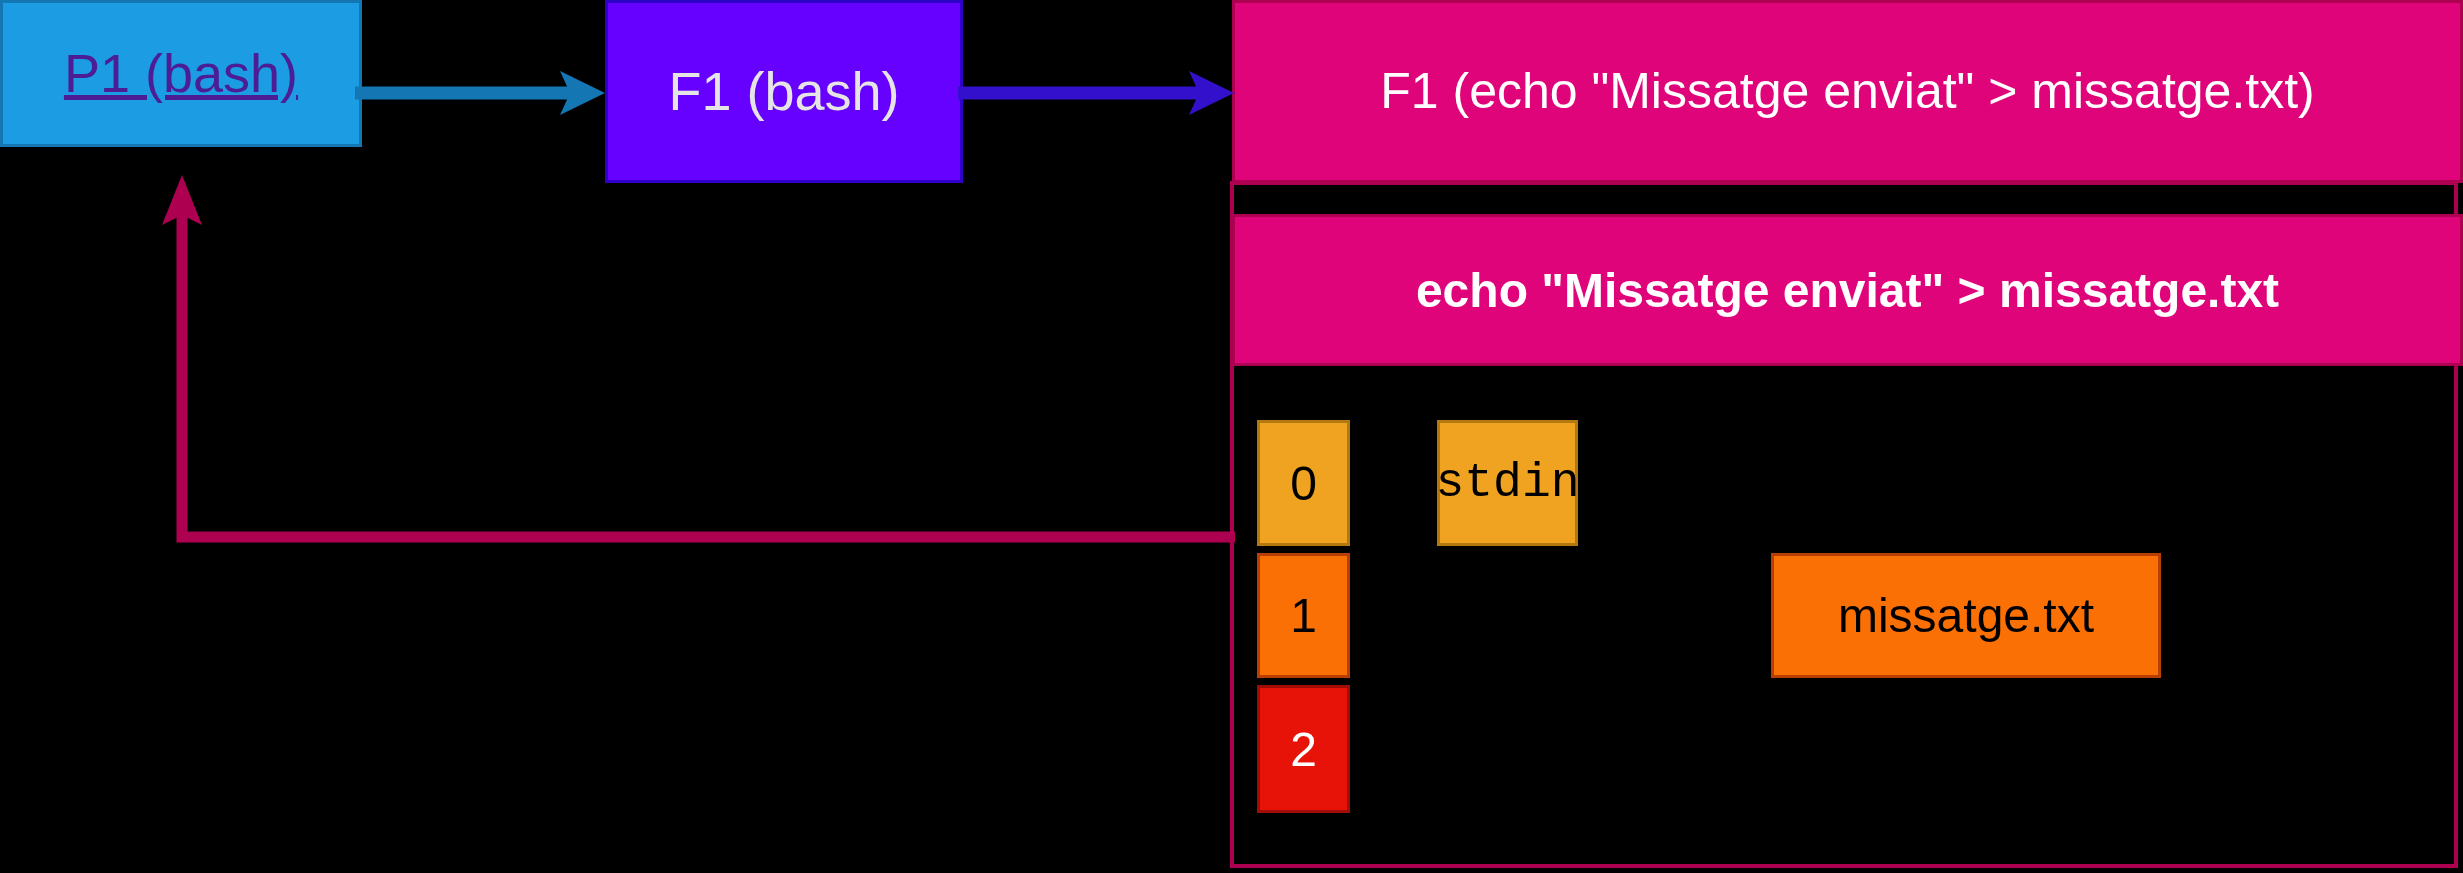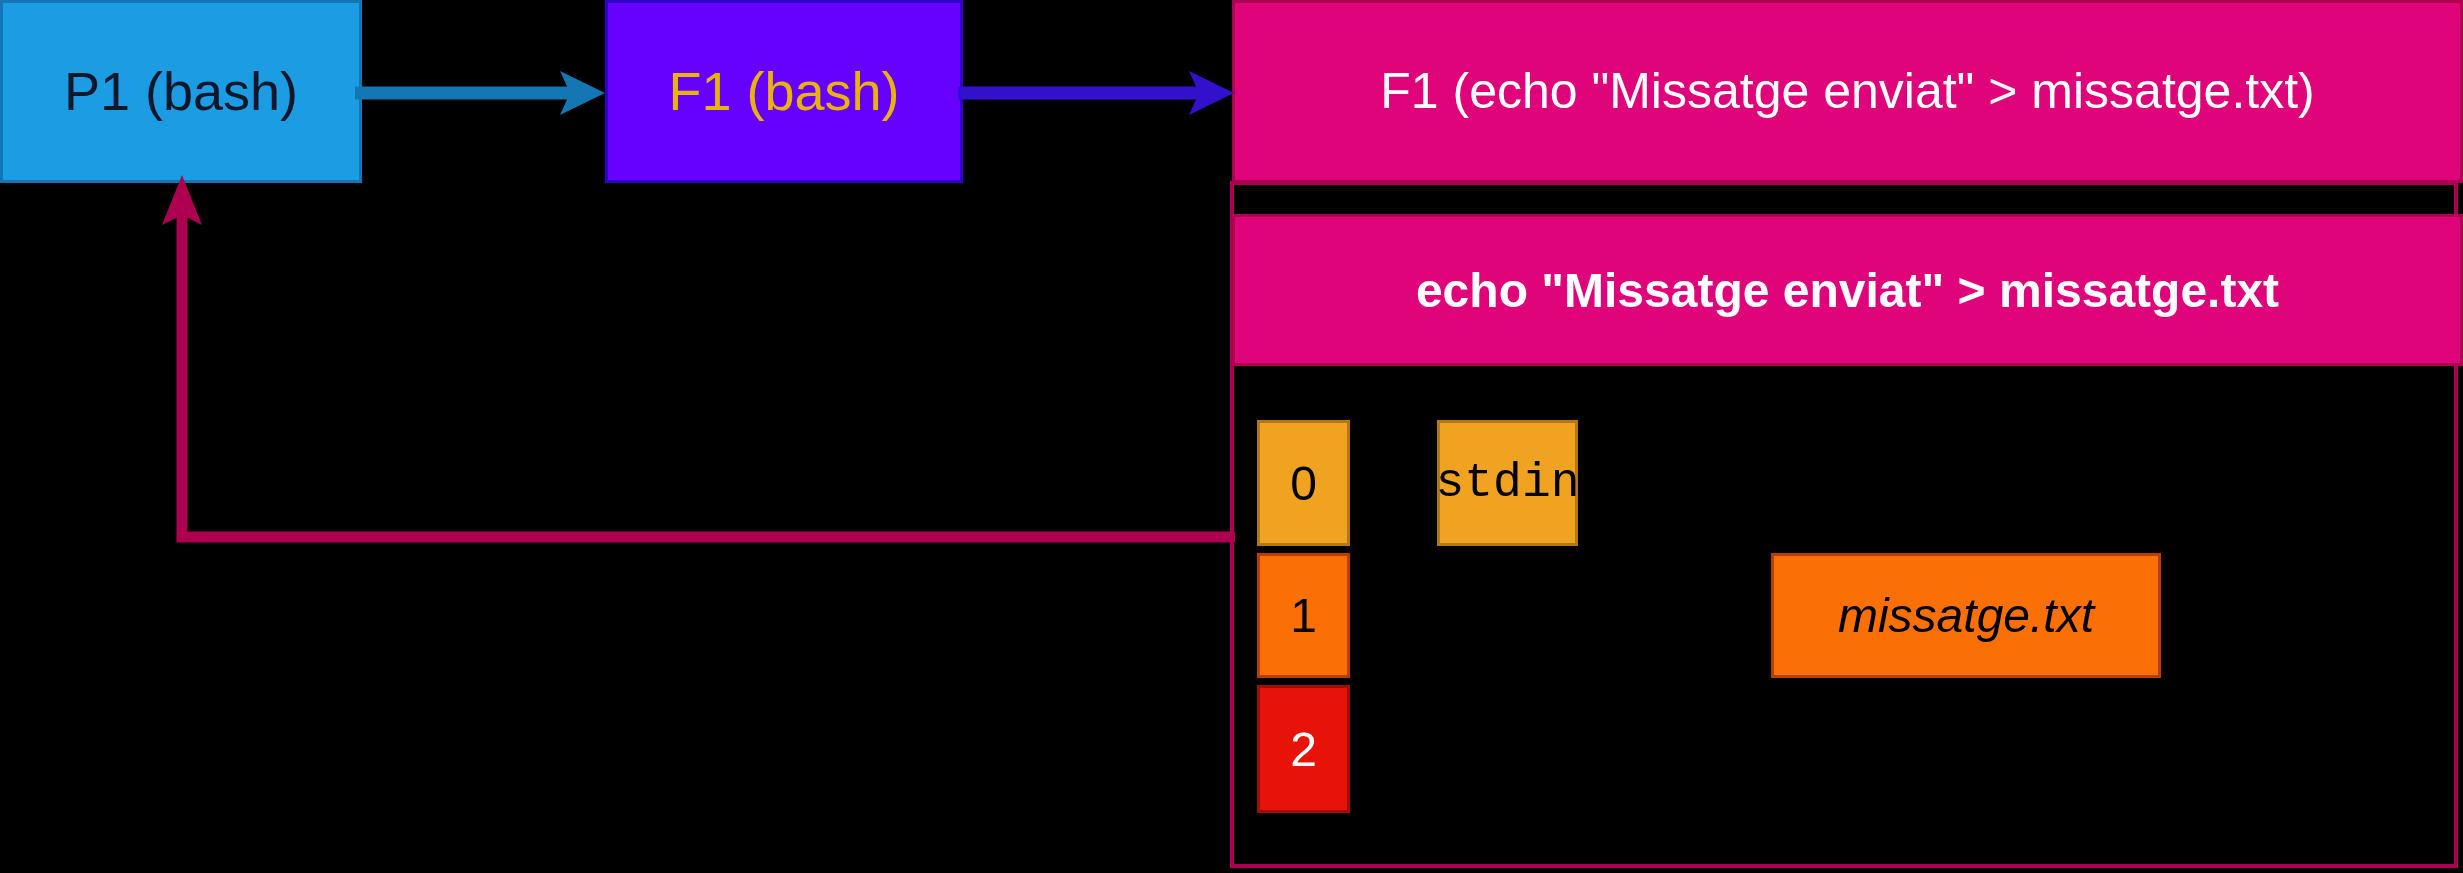--- a/index.html
+++ b/index.html
@@ -26,34 +26,35 @@
     text-align: center;
     line-height: 1.1;
     white-space: nowrap;
   }
 
   
   .node-proc {
     left: 0px;
     top: 0px;
     width: 362px;
-    height: 183px;
+    height: 147px;
     background: #1B9CE3;
     border: 3px solid #1477B4;
-    color: #0f172a;
+    color: #4c1d95;
     font-size: 54px;
+    text-decoration: underline;
   }
   .node-file {
     left: 605px;
     top: 0px;
     width: 358px;
     height: 183px;
     background: #6600FF;
     border: 3px solid #2F00C8;
-    color: #eab308;
+    color: #e5e5e5;
     font-size: 54px;
   }
   .node-openfile {
     left: 1232px;
     top: 0px;
     width: 1231px;
     height: 183px;
     background: #E0047B;
     border: 3px solid #AD0050;
     color: #ffffff;
@@ -111,21 +112,20 @@
     width: 93px;
   }
   .fd-label {
     left: 1437px;
     width: 141px;
     font-family: Liberation Mono, monospace;
   }
   .fd-target {
     left: 1771px;
     width: 390px;
-    font-style: italic;
   }
 
   .row-0 { top: 420px; height: 126px; }
   .row-1 { top: 553px; height: 125px; }
   .row-2 { top: 685px; height: 128px; }
 
   .c-stdin  { background: #EFA320; border: 3px solid #B37810; color: #000000; }
   .c-stdout { background: #FB7005; border: 3px solid #B83F04; color: #000000; }
   .c-stderr { background: #E71208; border: 3px solid #A00D05; color: #ffffff; }
 </style>

